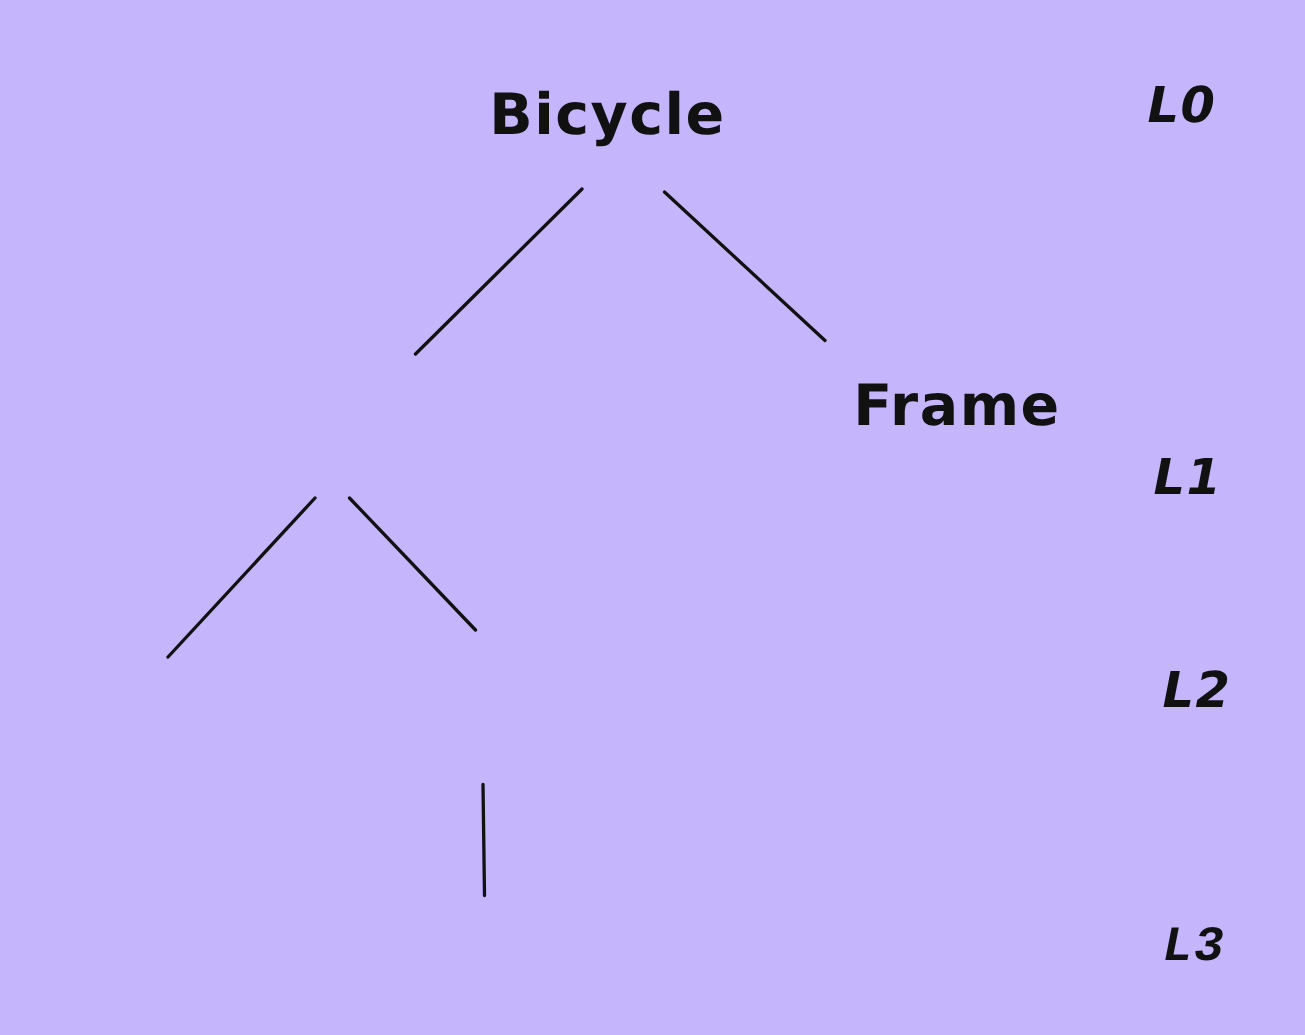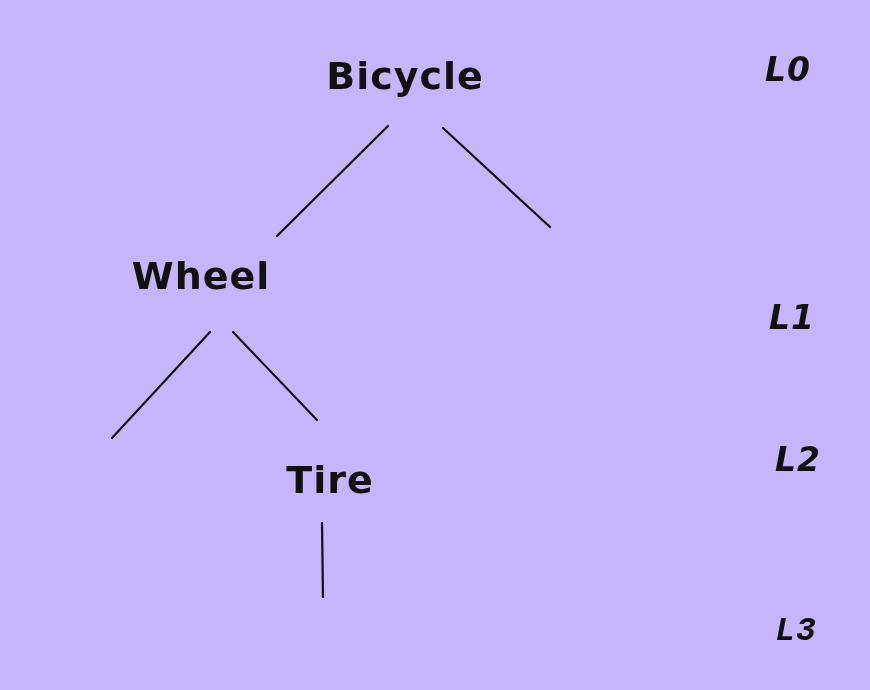--- a/index.html
+++ b/index.html
@@ -66,25 +66,24 @@
   <svg class="edges-svg" viewBox="0 0 870 690" aria-hidden="true">
     <line x1="388" y1="126" x2="277" y2="236"></line>
     <line x1="443" y1="128" x2="550" y2="227"></line>
     <line x1="210" y1="332" x2="112" y2="438"></line>
     <line x1="233" y1="332" x2="317" y2="420"></line>
     <line x1="322" y1="523" x2="323" y2="597"></line>
   </svg>
 
   <div class="node-label pos-bicycle">Bicycle</div>
 
-  <div class="node-label pos-wheel">Wheel</div>
+
+  <div class="node-label pos-frame">Frame</div>
 
 
-
-  <div class="node-label pos-tire">Tire</div>
 
 
   <div class="level-label pos-l0">L0</div>
 
   <div class="level-label pos-l1">L1</div>
 
   <div class="level-label pos-l2">L2</div>
 
   <div class="level-label pos-l3">L3</div>
 

